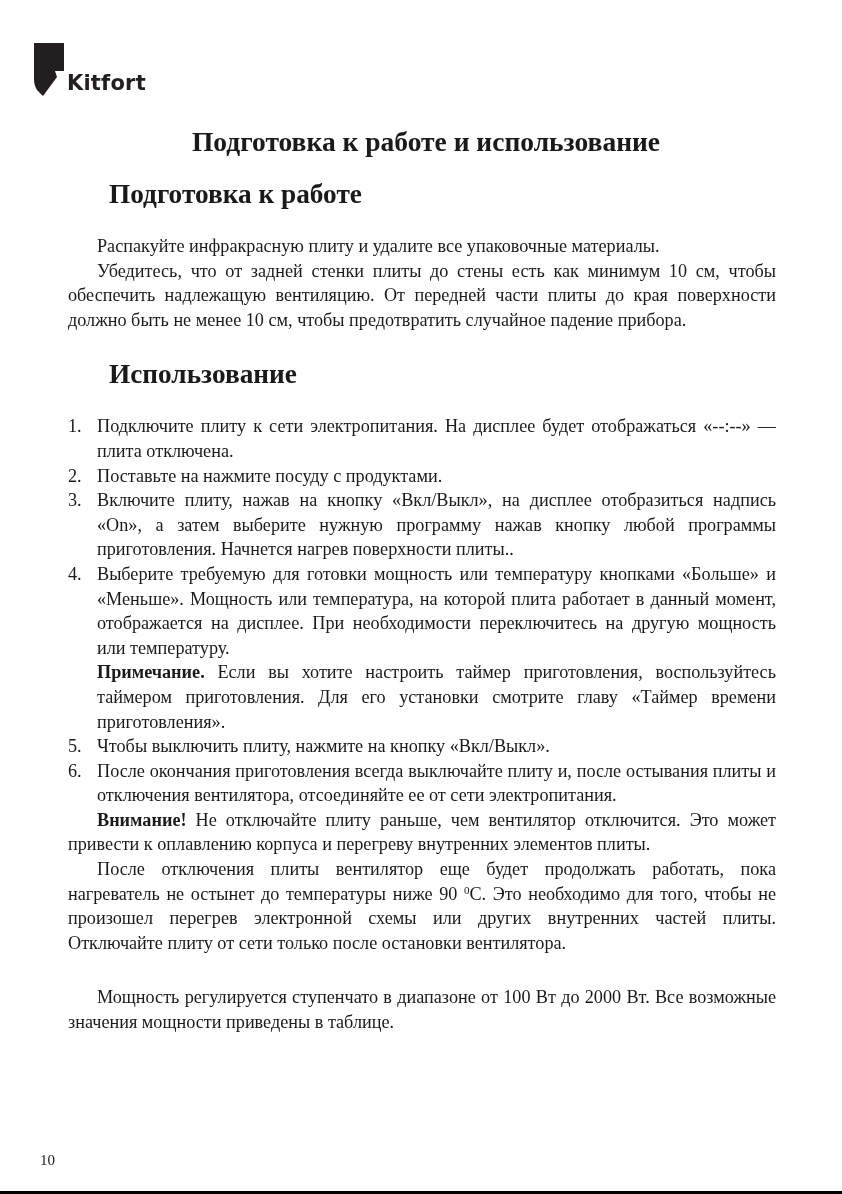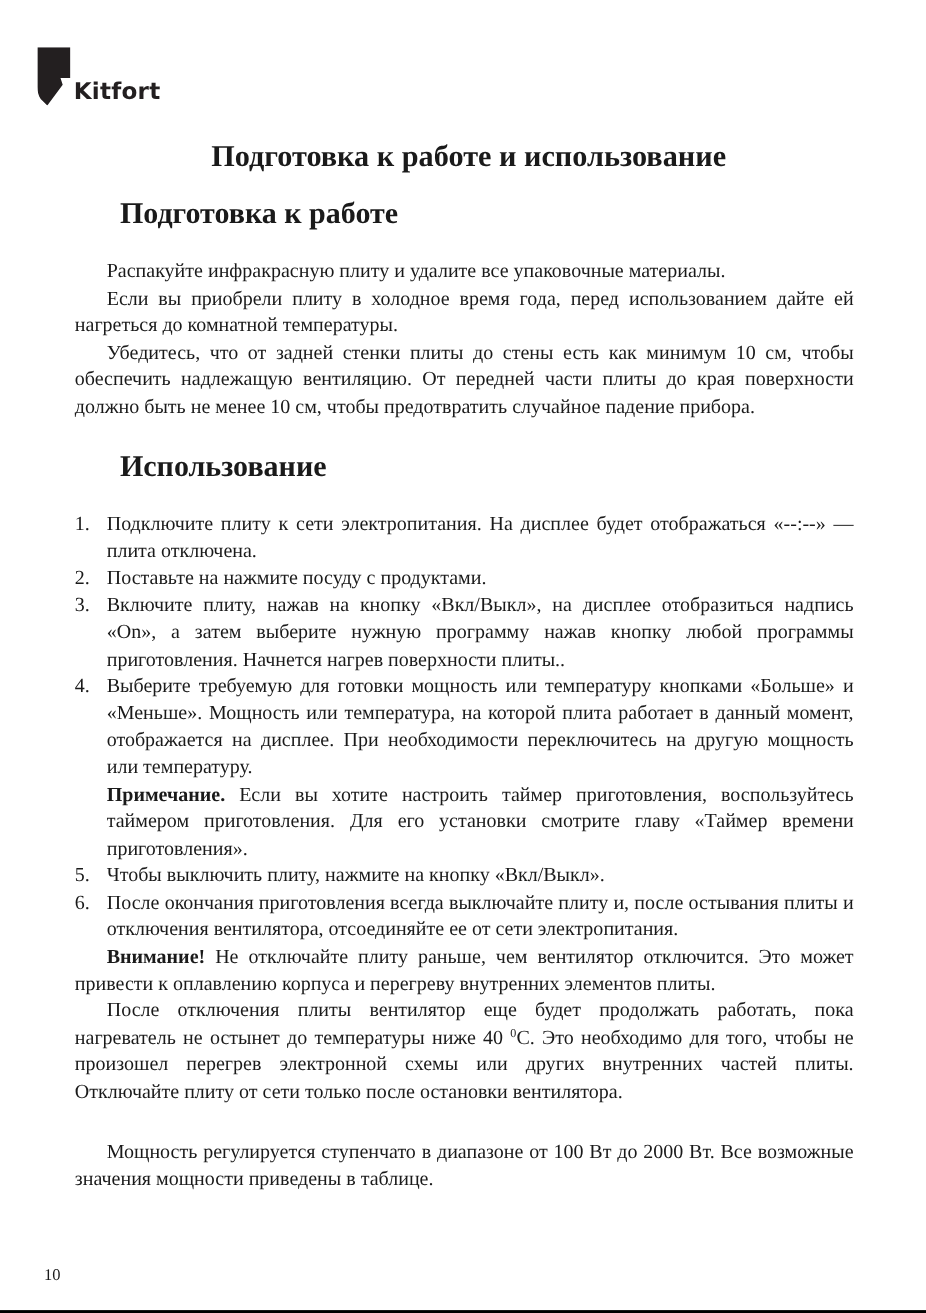--- a/index.html
+++ b/index.html
@@ -130,21 +130,20 @@
 </div>
 
 <h1 class="page-title" style="margin:0;">Подготовка к работе и использование</h1>
 
 <div class="content">
 
   <section>
     <h2 class="subhead">Подготовка к работе</h2>
     <div class="gap-sub"></div>
     <p class="para">Распакуйте инфракрасную плиту и удалите все упаковочные материалы.</p>
-    <p class="para">Если вы приобрели плиту в холодное время года, перед использованием дайте ей нагреться до комнатной температуры.</p>
     <p class="para">Убедитесь, что от задней стенки плиты до стены есть как минимум 10 см, чтобы обеспечить надлежащую вентиляцию. От передней части плиты до края поверхности должно быть не менее 10 см, чтобы предотвратить случайное падение прибора.</p>
   </section>
 
   <div class="gap-sec"></div>
 
   <section>
     <h2 class="subhead">Использование</h2>
     <div class="gap-sub"></div>
     <ol class="steps">
       <li>
@@ -169,21 +168,21 @@
       <li>
         <span class="num">5.</span>
         <span>Чтобы выключить плиту, нажмите на кнопку «Вкл/Выкл».</span>
       </li>
       <li>
         <span class="num">6.</span>
         <span>После окончания приготовления всегда выключайте плиту и, после остывания плиты и отключения вентилятора, отсоединяйте ее от сети электропитания.</span>
       </li>
     </ol>
     <p class="para"><b class="strong">Внимание!</b><span> Не отключайте плиту раньше, чем вентилятор отключится. Это может привести к оплавлению корпуса и перегреву внутренних элементов плиты.</span></p>
-    <p class="para"><span>После отключения плиты вентилятор еще будет продолжать работать, пока нагреватель не остынет до температуры ниже 40 </span><sup class="deg">0</sup><span>С. Это необходимо для того, чтобы не произошел перегрев электронной схемы или других внутренних частей плиты. Отключайте плиту от сети только после остановки вентилятора.</span></p>
+    <p class="para"><span>После отключения плиты вентилятор еще будет продолжать работать, пока нагреватель не остынет до температуры ниже 90 </span><sup class="deg">0</sup><span>С. Это необходимо для того, чтобы не произошел перегрев электронной схемы или других внутренних частей плиты. Отключайте плиту от сети только после остановки вентилятора.</span></p>
   </section>
 
   <div class="gap-sec"></div>
 
   <section>
     <div class="gap-sub"></div>
     <p class="para">Мощность регулируется ступенчато в диапазоне от 100 Вт до 2000 Вт. Все возможные значения мощности приведены в таблице.</p>
   </section>
 </div>
 

